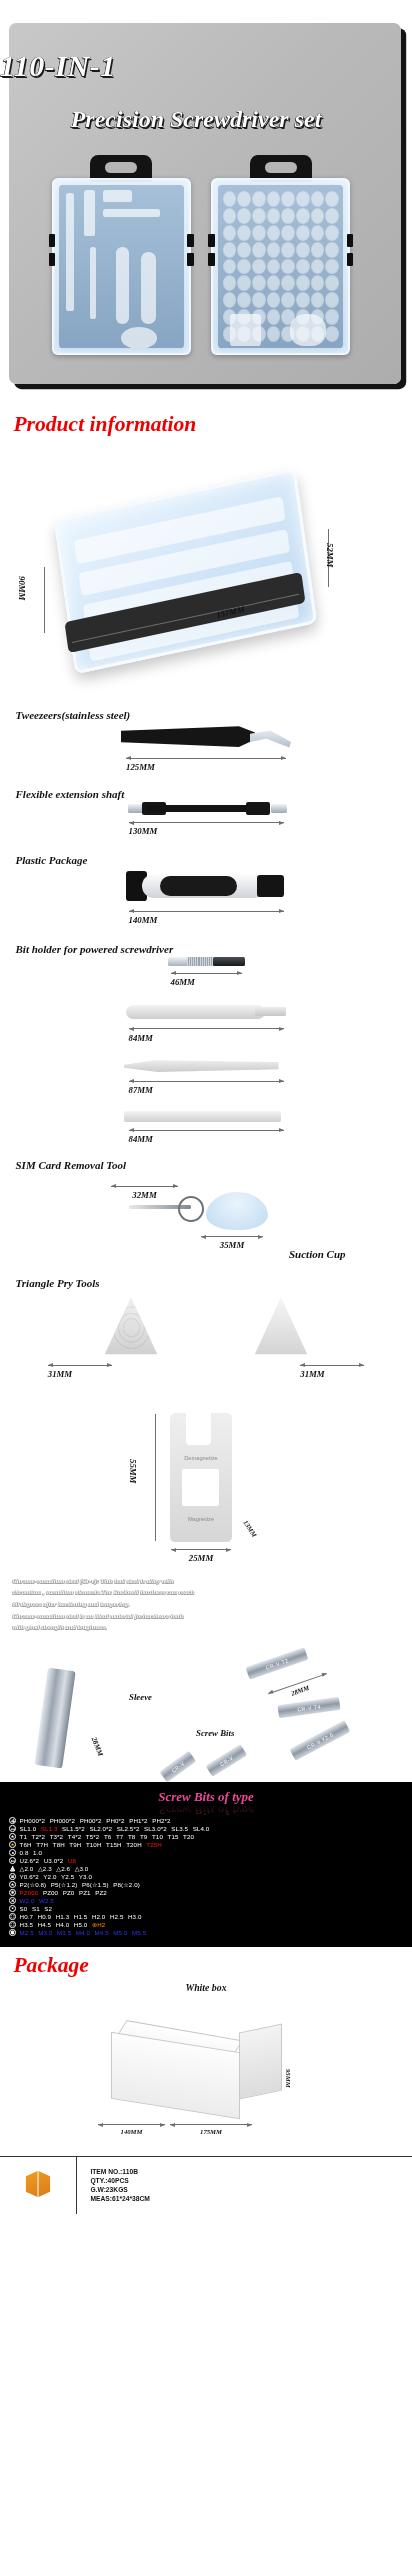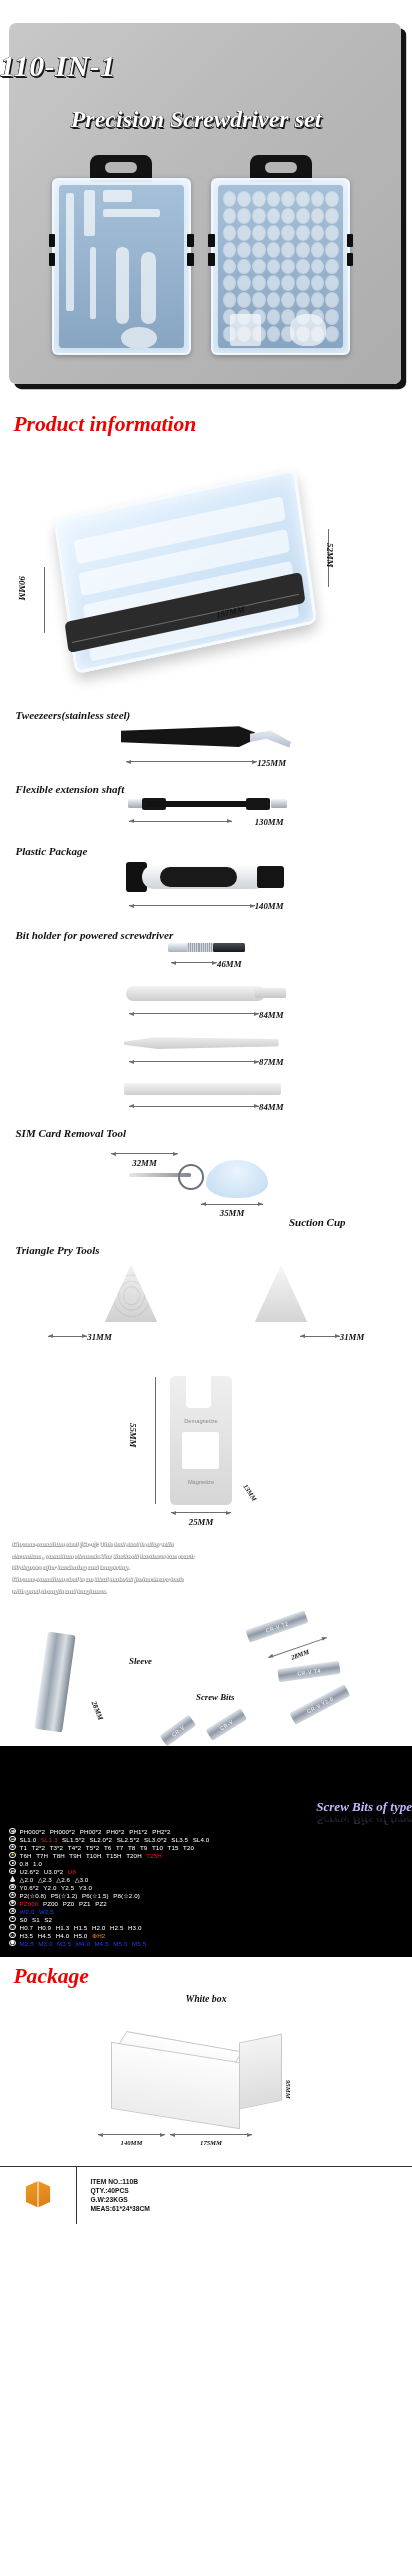--- a/index.html
+++ b/index.html
@@ -78,21 +78,21 @@
   .dim { position:absolute; font-family:"Liberation Serif",serif; font-style:italic; font-weight:bold; font-size:8.8px; color:#111; }
   .arrowline { position:absolute; background:#6e6e6e; }
 
   
   .acc-item { position:relative; width:412px; }
   .acc-label {
     font-family:"Liberation Serif", serif; font-style:italic; font-weight:bold;
     font-size:11px; color:#111; padding-left:15.5px; padding-top:4.1px;
   }
   .acc-figure { position:relative; width:412px; display:flex; align-items:center; justify-content:center; }
-  .measure { position:relative; margin:3.1px auto 0; display:flex; flex-direction:row; align-items:center; }
+  .measure { position:relative; margin:3.1px auto 0; display:flex; flex-direction:column; align-items:flex-start; }
   .measure-bar { position:relative; height:4.6px; display:flex; align-items:center; }
   .measure-bar::before, .measure-bar::after {
     content:""; position:absolute; top:50%; transform:translateY(-50%);
     border-top:2.6px solid transparent; border-bottom:2.6px solid transparent;
   }
   .measure-bar::before { left:0; border-right:5.7px solid #6e6e6e; }
   .measure-bar::after { right:0; border-left:5.7px solid #6e6e6e; }
   .measure-line { height:1px; background:#6e6e6e; width:100%; }
   .measure-text { font-family:"Liberation Serif",serif; font-style:italic; font-weight:bold; font-size:8.8px; margin-top:1.5px; }
 
@@ -194,22 +194,22 @@
   .bits-lbl { position:absolute; left:196px; top:90px; font-family:"Liberation Serif",serif;
     font-style:italic; font-weight:bold; font-size:8.8px; }
   .crvbit { position:absolute; width:62px; height:13.4px; border-radius:2.1px;
     background:linear-gradient(180deg,#dfe4ea,#8e98a4,#cfd5dc);
     color:#fff; font-family:"Liberation Sans",sans-serif; font-size:5.2px;
     display:flex; align-items:center; justify-content:center; letter-spacing:0.5px; }
 
   
   .bitlist { background:#000; color:#fff; padding:7.2px 0 10.3px 0; width:412px; }
   .bitlist-title {
-    text-align:right; font-family:"Liberation Serif",serif; font-style:italic;
-    font-weight:bold; font-size:13px; color:#c4b5fd; line-height:1.05;margin-top:47px;
+    text-align:center; font-family:"Liberation Serif",serif; font-style:italic;
+    font-weight:bold; font-size:13px; color:#ec4899; line-height:1.05;
   }
   .bitlist-title .refl {
     display:block; transform:scaleY(-1); opacity:.28;
     -webkit-mask-image:linear-gradient(to top, transparent 10%, #000 90%);
             mask-image:linear-gradient(to top, transparent 10%, #000 90%);
   }
   .bit-row { display:flex; align-items:center; gap:3.6px; padding:0.5px 0 0.5px 9.3px;
              font-family:"Liberation Sans",sans-serif; font-size:6.2px; letter-spacing:0.1px; }
   .bit-icon { flex:0 0 auto; width:6.7px; height:6.7px; border:0.7px solid #fff;
               border-radius:50%; position:relative; }
@@ -424,21 +424,21 @@
     <div class="acc-label">Flexible extension shaft</div>
     <div class="acc-figure">
       <div class="flexshaft">
         <div class="fs-hex" style="left:7.2px;"></div>
         <div class="fs-cap" style="left:20.6px;"></div>
         <div class="fs-rod"></div>
         <div class="fs-cap" style="right:20.6px;"></div>
         <div class="fs-hex" style="right:4.1px;"></div>
       </div>
     </div>
-    <div class="measure" style="width:155px;gap:23px;">
+    <div class="measure" style="width:155px;">
       <div class="measure-bar" style="width:155px;">
           <div class="measure-line"></div>
         </div>
       <div class="measure-text">130MM</div>
     </div>
   </div>
 
   <div class="acc-item" style="margin-top:13.4px;">
     <div class="acc-label">Plastic Package</div>
     <div class="acc-figure">

